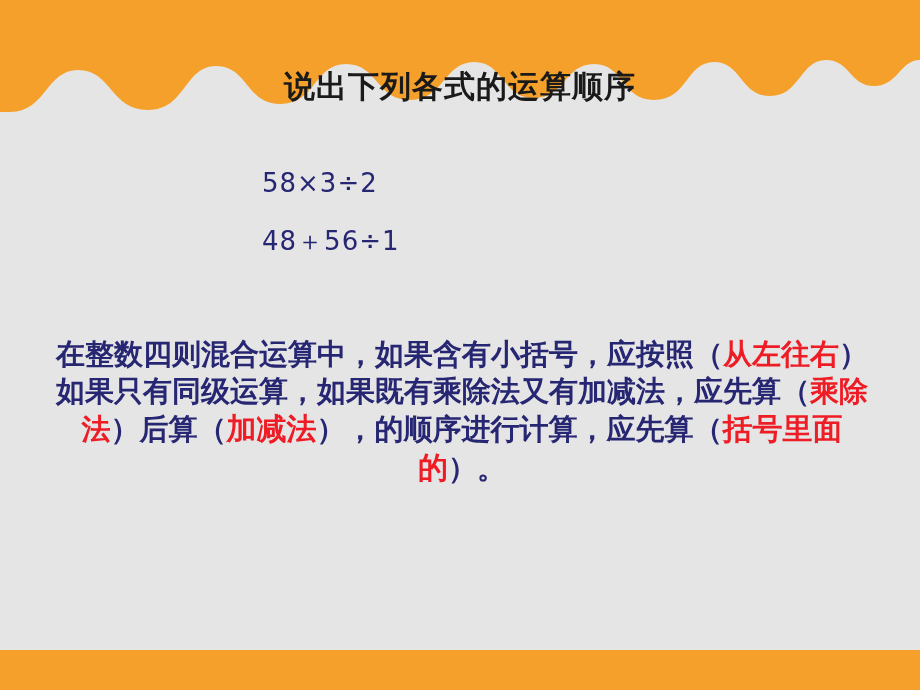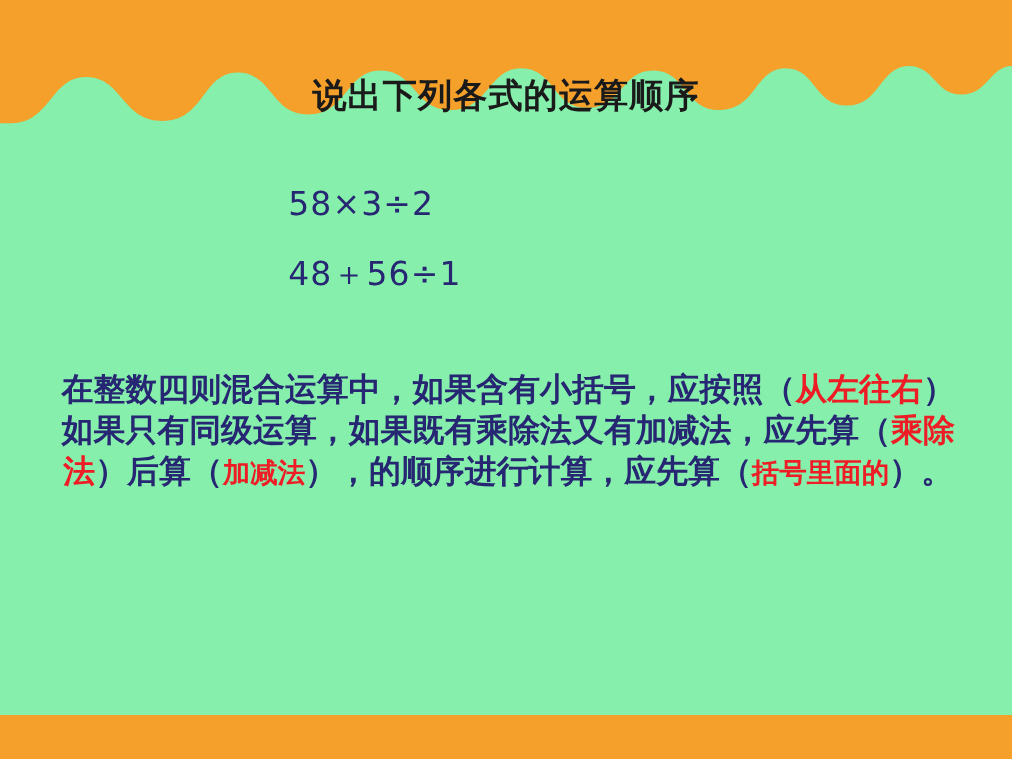--- a/index.html
+++ b/index.html
@@ -10,21 +10,21 @@
     width: 920px;
     height: 690px;
     background: #ffffff;
     font-family: "DejaVu Sans", sans-serif;
     overflow: hidden;
   }
   .slide {
     position: relative;
     width: 920px;
     height: 690px;
-    background: #86efac;
+    background: #e5e5e5;
     overflow: hidden;
   }
 
   
   .cloud-band {
     position: absolute;
     top: 0;
     left: 0;
     width: 920px;
     height: 120px;
@@ -56,21 +56,21 @@
   }
 
   
   .expressions {
     position: absolute;
     top: 168px;
     left: 262px;
     width: 420px;
   }
   .expr {
-    font-size: 30px;
+    font-size: 26px;
     color: #262673;
     margin-bottom: 26px;
     letter-spacing: 1px;
     font-family: "DejaVu Sans", sans-serif;
     white-space: nowrap;
   }
 
   
   .paragraph {
     position: absolute;
@@ -82,21 +82,21 @@
     color: #262673;
     line-height: 1.28;
     text-align: center;
     font-family: "DejaVu Sans", sans-serif;
   }
   .blank {
     color: #ee1c25;
     font-weight: bold;
   }
   .blank-sm {
-    font-size: 25px;
+    font-size: 30px;
   }
 </style>
 </head>
 <body>
 
 <div class="slide">
 
   <svg class="cloud-band" viewBox="0 0 920 120" preserveAspectRatio="none">
     <path d="M0,0 L920,0 L920,60
              C900,60 898,86 874,86

